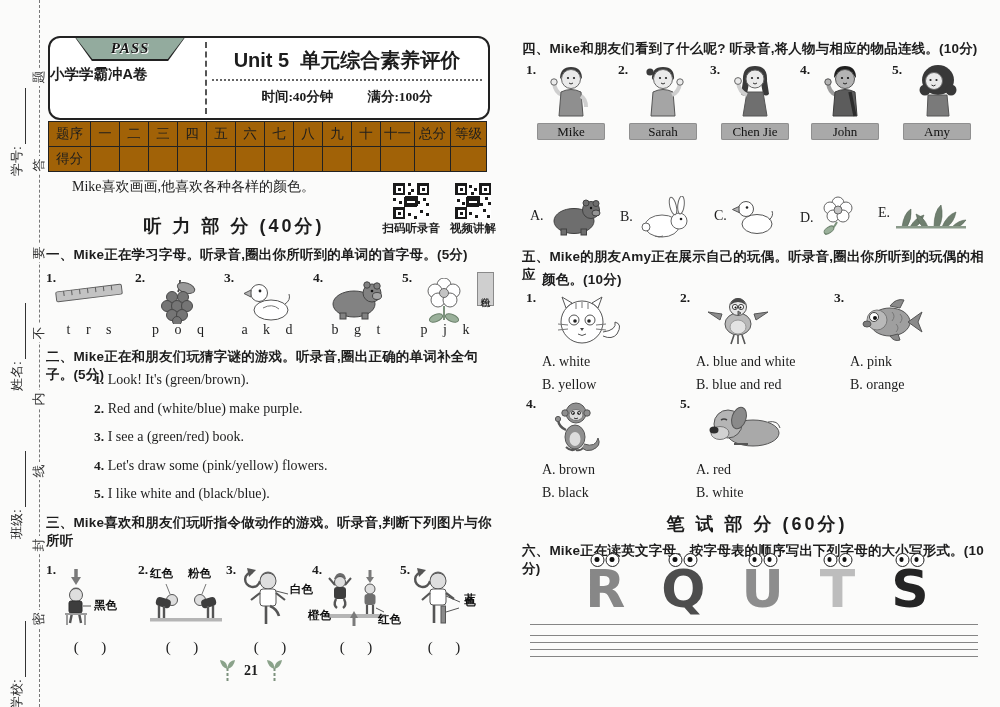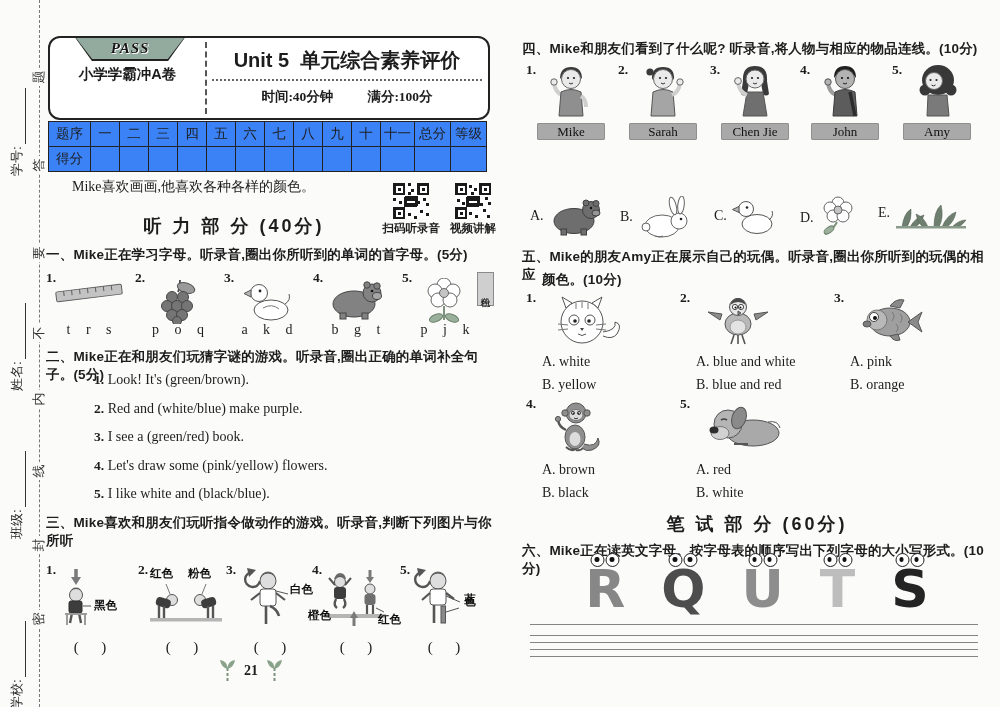--- a/index.html
+++ b/index.html
@@ -17,29 +17,29 @@
   .pageL{position:absolute;left:46px;top:0;width:452px;height:707px;}
   .pageR{position:absolute;left:522px;top:0;width:470px;height:707px;}
   
   .hbox{position:absolute;left:2px;top:36px;width:438px;height:80px;border:2.4px solid #222;border-radius:12px;background:#fff;}
   .hleft{position:absolute;left:0;top:0;width:155px;height:100%;}
   .tab{position:absolute;left:24px;top:-2px;width:112px;height:25px;background:#222;
        clip-path:polygon(0 0,100% 0,84% 100%,16% 100%);}
   .tab-in{position:absolute;inset:2px;background:#93ab9e;clip-path:polygon(0 0,100% 0,85% 100%,15% 100%);
           display:flex;align-items:center;justify-content:center;}
   .tab-in span{font:italic bold 15px "Liberation Serif",serif;letter-spacing:1px;color:#161616;text-shadow:0 0 1px #fff,1px 1px 0 #fff;}
-  .hseries{position:absolute;left:0;top:27px;width:155px;text-align:center;font-size:14.5px;font-weight:bold;}
+  .hseries{position:absolute;left:0;top:27px;width:155px;text-align:left;font-size:14.5px;font-weight:bold;}
   .hedition{position:absolute;left:0;top:50px;width:155px;text-align:center;font-size:14.5px;font-weight:bold;font-family:"Liberation Serif",serif;}
   .hdiv{position:absolute;left:155px;top:4px;bottom:4px;border-left:2px dashed #555;}
   .htitle{position:absolute;left:160px;top:9px;width:274px;text-align:center;font-size:20px;font-weight:bold;white-space:pre;}
   .hdots{position:absolute;left:162px;top:41px;width:270px;border-top:2px dotted #666;}
   .htime{position:absolute;left:160px;top:50px;width:274px;display:flex;justify-content:center;gap:34px;
          font-size:13.5px;font-weight:bold;font-family:"Liberation Serif",serif;}
   
-  table.score{position:absolute;left:2px;top:121px;width:438px;border-collapse:collapse;table-layout:fixed;background:#3b82f6;}
+  table.score{position:absolute;left:2px;top:121px;width:438px;border-collapse:collapse;table-layout:fixed;background:#a16207;}
   table.score td{border:1.6px solid #222;height:24px;text-align:center;font-size:13.5px;
                  font-family:"Liberation Serif",serif;padding:0;}
   
   .intro{position:absolute;left:26px;top:178px;font-size:14px;font-family:"Liberation Serif",serif;}
   .qrwrap{position:absolute;right:2px;top:183px;display:flex;gap:10px;}
   .qrunit{display:flex;flex-direction:column;align-items:center;gap:2px;}
   .qrcap{font-size:11.5px;font-weight:bold;font-family:"Liberation Serif",serif;}
   .bigtitle{position:absolute;left:0;width:376px;text-align:center;font-size:18px;font-weight:bold;letter-spacing:3px;}
   .bigtitleR{position:absolute;left:0;width:100%;text-align:center;font-size:18px;font-weight:bold;letter-spacing:3px;}
   .shead{position:absolute;left:0;width:100%;font-size:13.5px;font-weight:bold;letter-spacing:.2px;}

